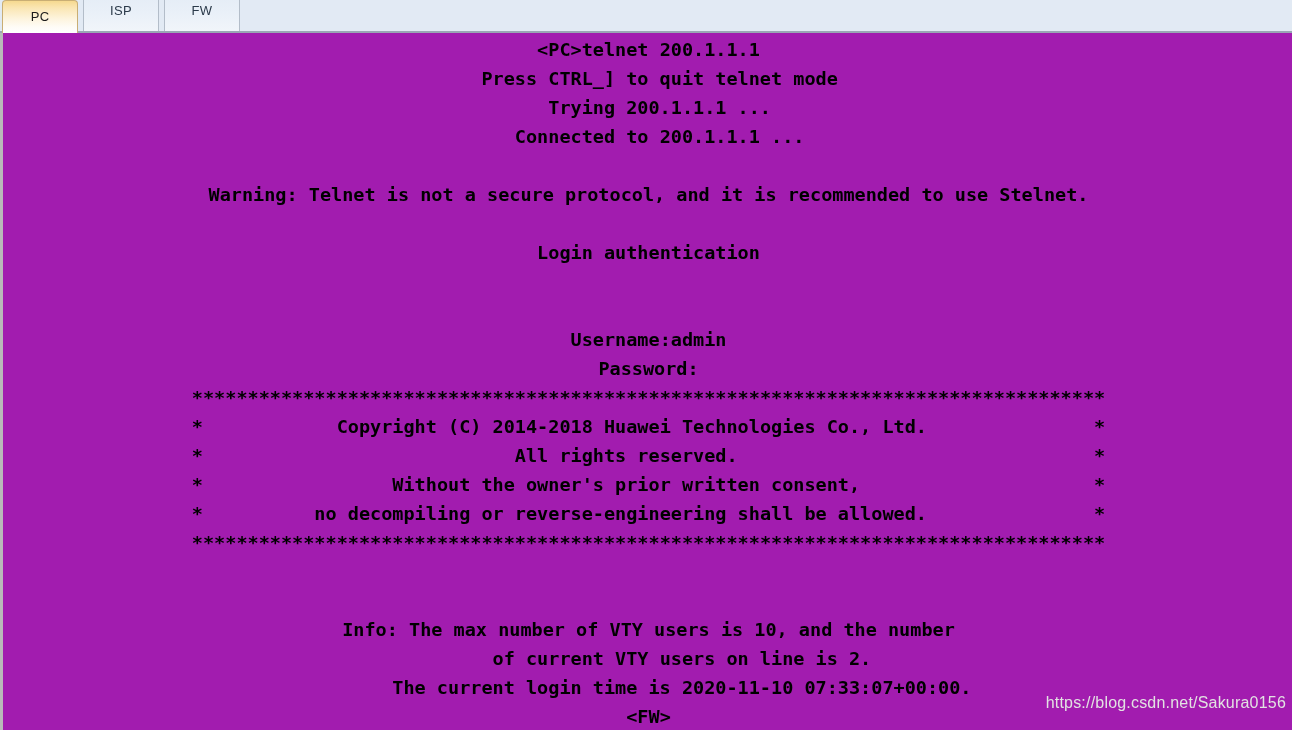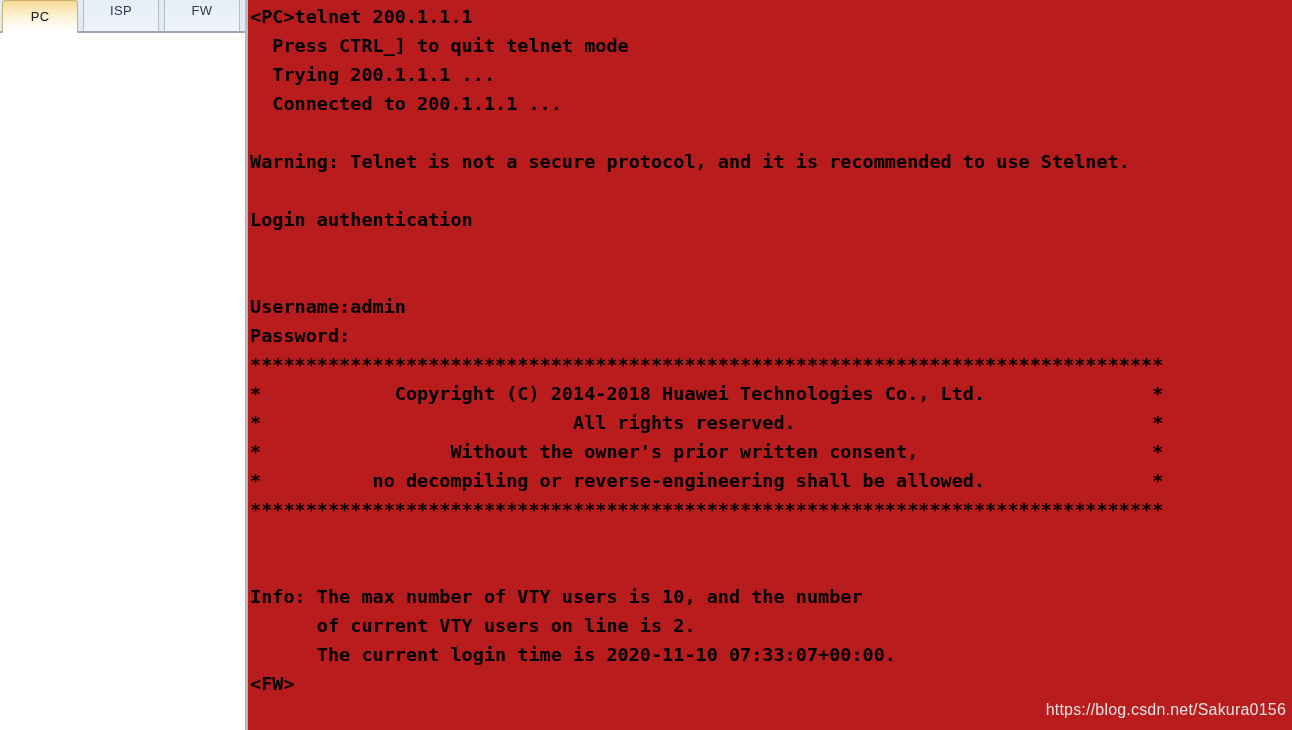--- a/index.html
+++ b/index.html
@@ -13,21 +13,21 @@
     overflow: hidden;
     font-family: "Liberation Sans", sans-serif;
   }
 
   #app {
     width: 1292px;
     height: 730px;
     position: relative;
     background: #ffffff;
     display: flex;
-    flex-direction: row;
+    flex-direction: column;
   }
 
   
   .tabstrip {
     height: 33px;
     background: #e2eaf4;
     position: relative;
     flex: 0 0 auto;
     display: flex;
     align-items: flex-end;
@@ -71,24 +71,25 @@
     height: 33px;
     margin-bottom: -2px;
     padding-bottom: 2px;
   }
   .tab:first-child { margin-left: 0; }
 
   
   .console-wrap {
     flex: 1 1 auto;
     position: relative;
-    background: #b91c1c;
+    background: #a21caf;
     border-left: 3px solid #b9b9b9;
     box-sizing: border-box;
     overflow: hidden;
+    text-align: center;
   }
   .console {
     position: absolute;
     left: 0; top: 0; right: 0; bottom: 0;
     padding: 2px 0 0 2px;
     box-sizing: border-box;
     font-family: "DejaVu Sans Mono", "Liberation Mono", monospace;
     font-size: 18.5px;
     font-weight: bold;
     line-height: 29px;
@@ -110,21 +111,21 @@
     top: 165px;
     width: 3px;
     height: 150px;
     background: #d5d5d5;
   }
 
   
   .watermark {
     position: absolute;
     right: 6px;
-    bottom: 11px;
+    bottom: 18px;
     font-family: "Liberation Sans", sans-serif;
     font-size: 16px;
     font-weight: normal;
     color: #e2e2e2;
     letter-spacing: 0.2px;
     user-select: none;
     pointer-events: none;
     white-space: pre;
   }
 </style>

